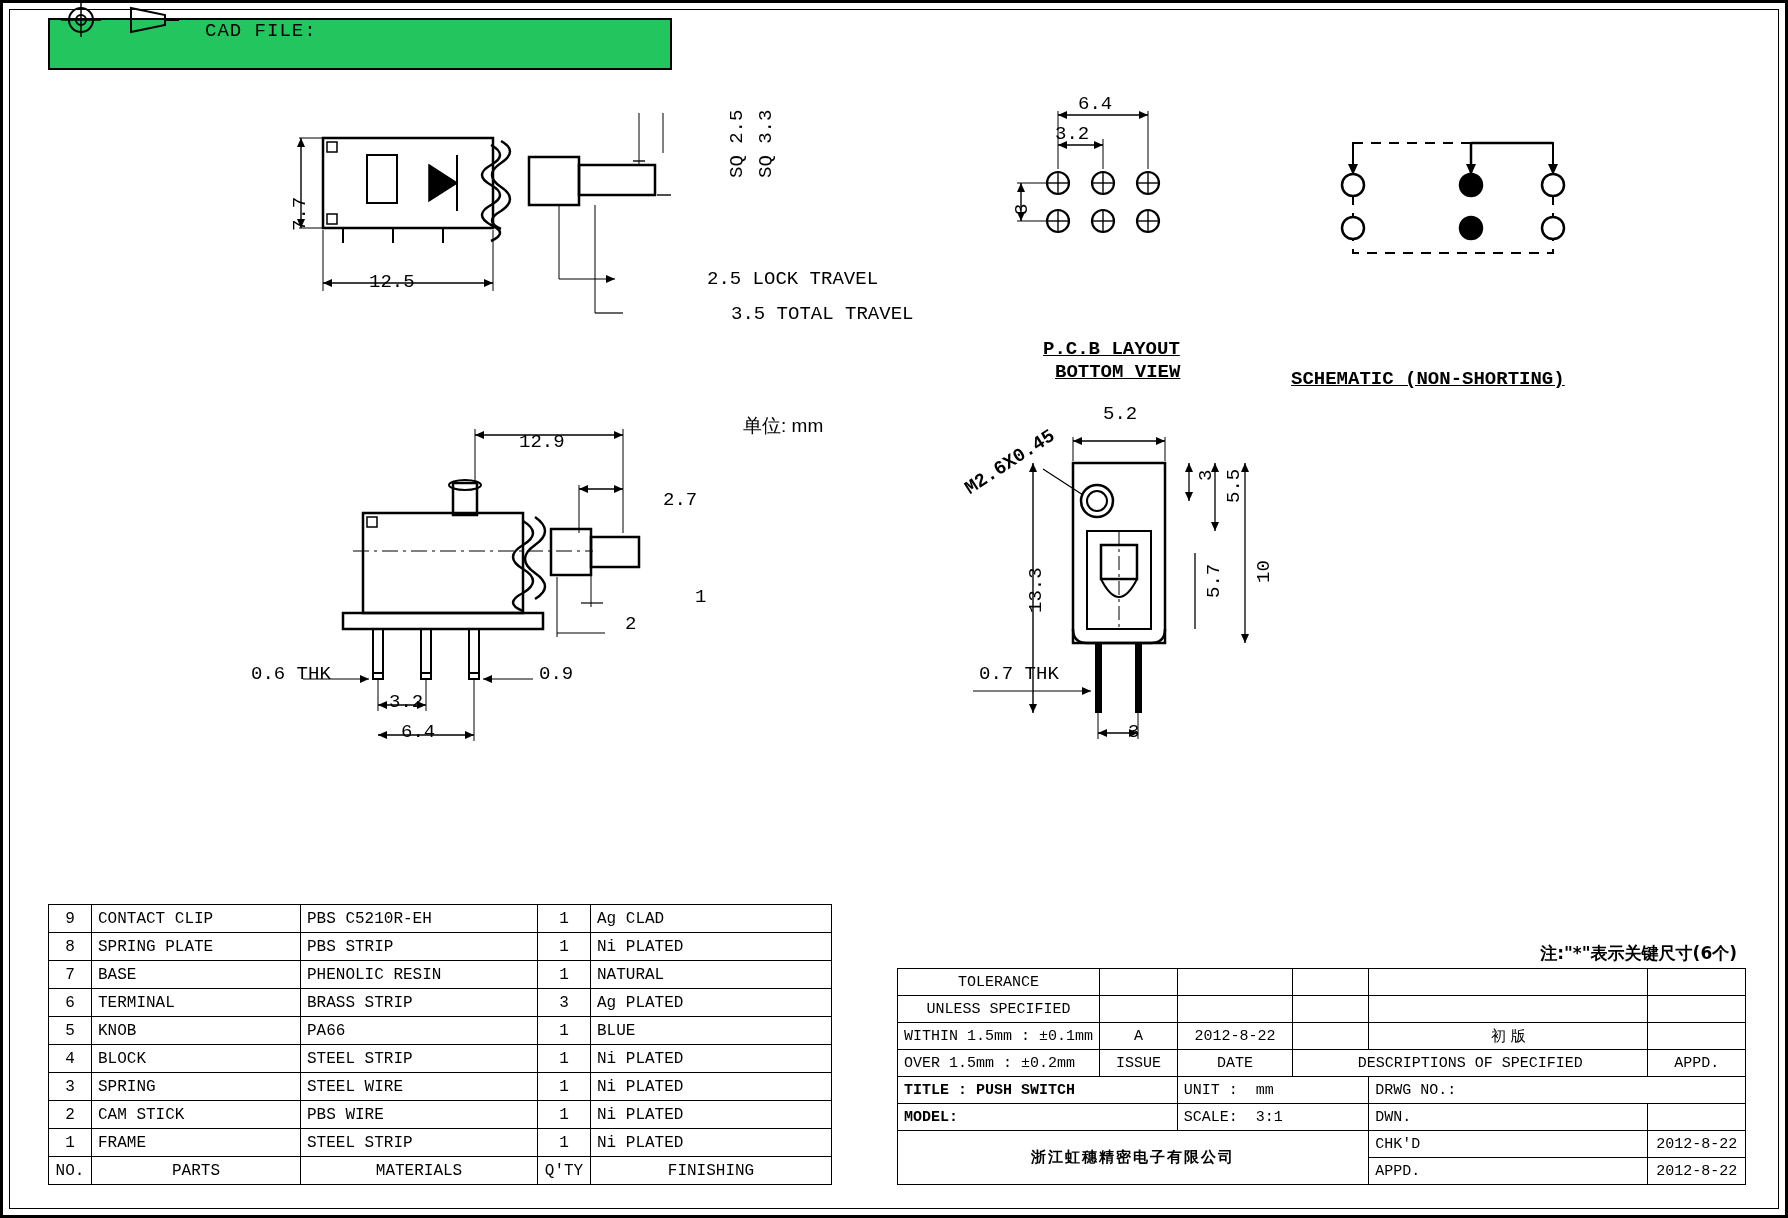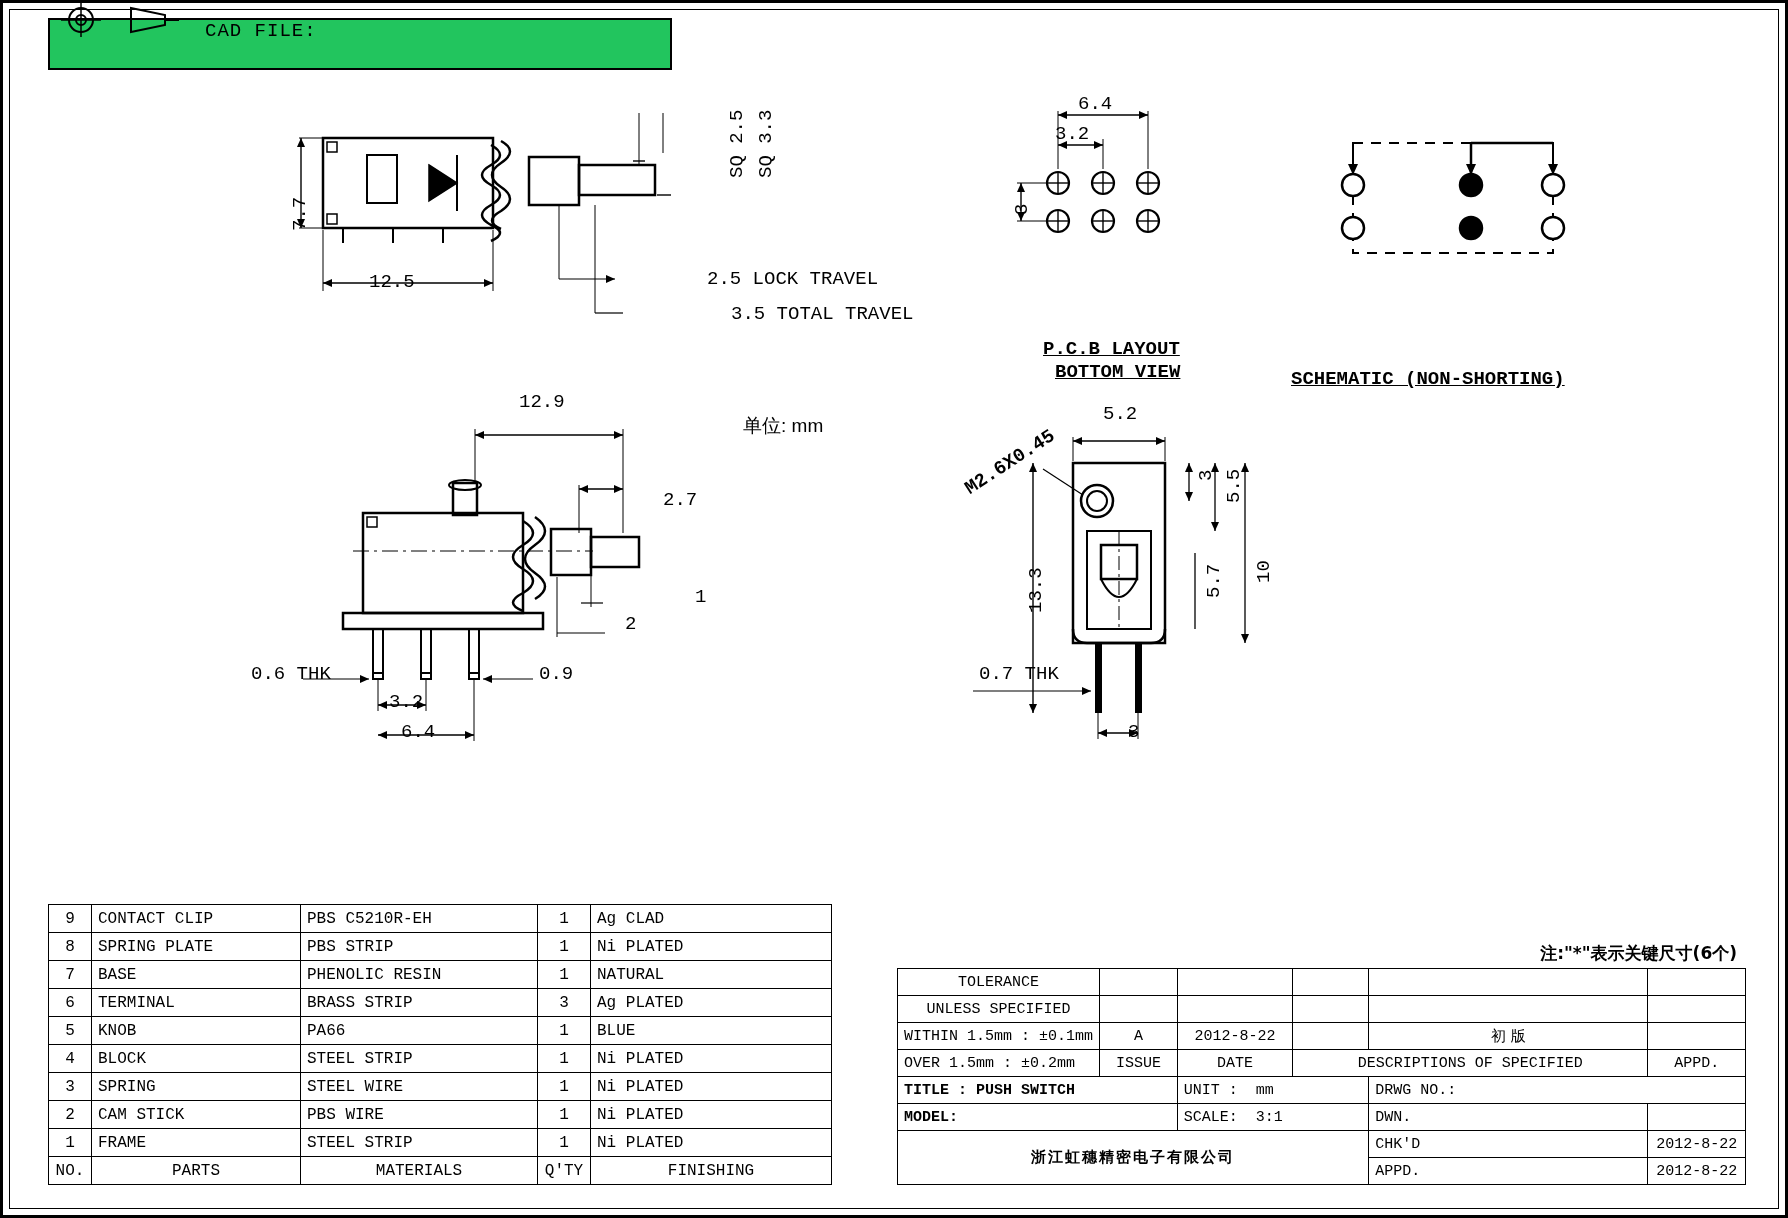--- a/index.html
+++ b/index.html
@@ -240,21 +240,21 @@
       <path d="M103 232 l-9 -4 v8 z" fill="#000"></path>
     <line x1="55" y1="206" x2="55" y2="238" stroke="#000" stroke-width="1"></line>
     <line x1="103" y1="206" x2="103" y2="238" stroke="#000" stroke-width="1"></line>
 
     <line x1="55" y1="262" x2="151" y2="262" stroke="#000" stroke-width="1.4"></line>
     <path d="M55 262 l9 -4 v8 z" fill="#000"></path>
       <path d="M151 262 l-9 -4 v8 z" fill="#000"></path>
     <line x1="151" y1="206" x2="151" y2="268" stroke="#000" stroke-width="1"></line>
   </svg>
 
-  <div class="t" style="left:516px;top:388px;">12.9</div>
+  <div class="t" style="left:516px;top:428px;">12.9</div>
   <div class="t" style="left:740px;top:410px;font-family:Liberation Sans, sans-serif;">单位: mm</div>
   <div class="t" style="left:660px;top:486px;">2.7</div>
   <div class="t" style="left:692px;top:583px;">1</div>
   <div class="t" style="left:622px;top:610px;">2</div>
   <div class="t" style="left:248px;top:660px;">0.6 THK</div>
   <div class="t" style="left:536px;top:660px;">0.9</div>
   <div class="t" style="left:386px;top:688px;">3.2</div>
   <div class="t" style="left:398px;top:718px;">6.4</div>
 
   <svg style="left:980px;top:430px;" width="400" height="320" viewBox="0 0 400 320">

